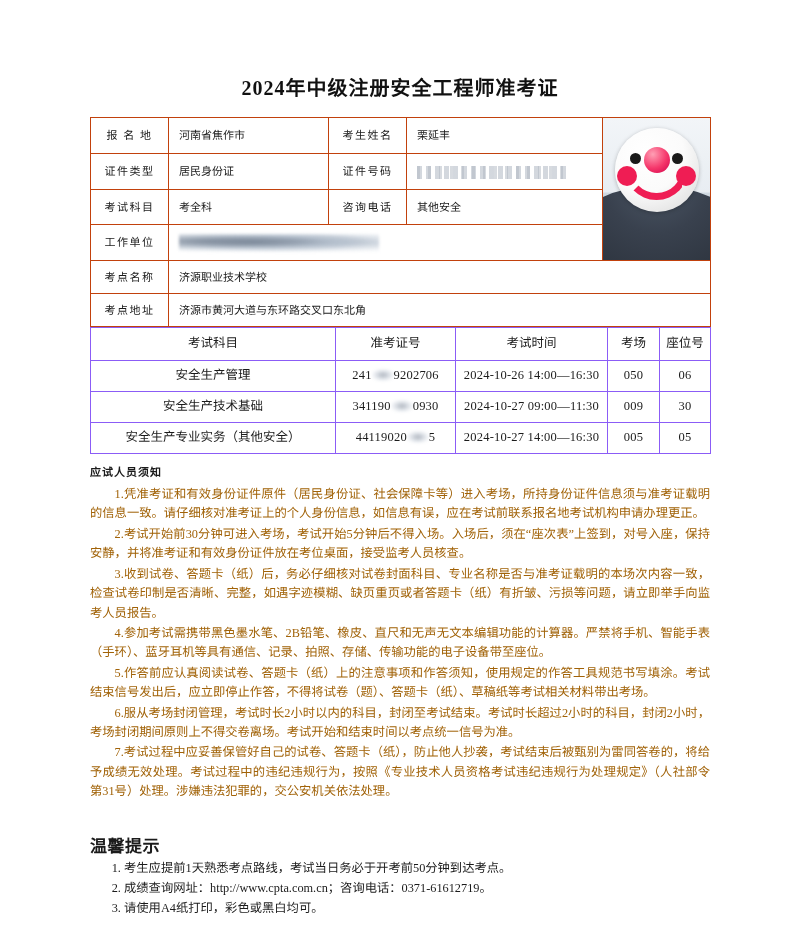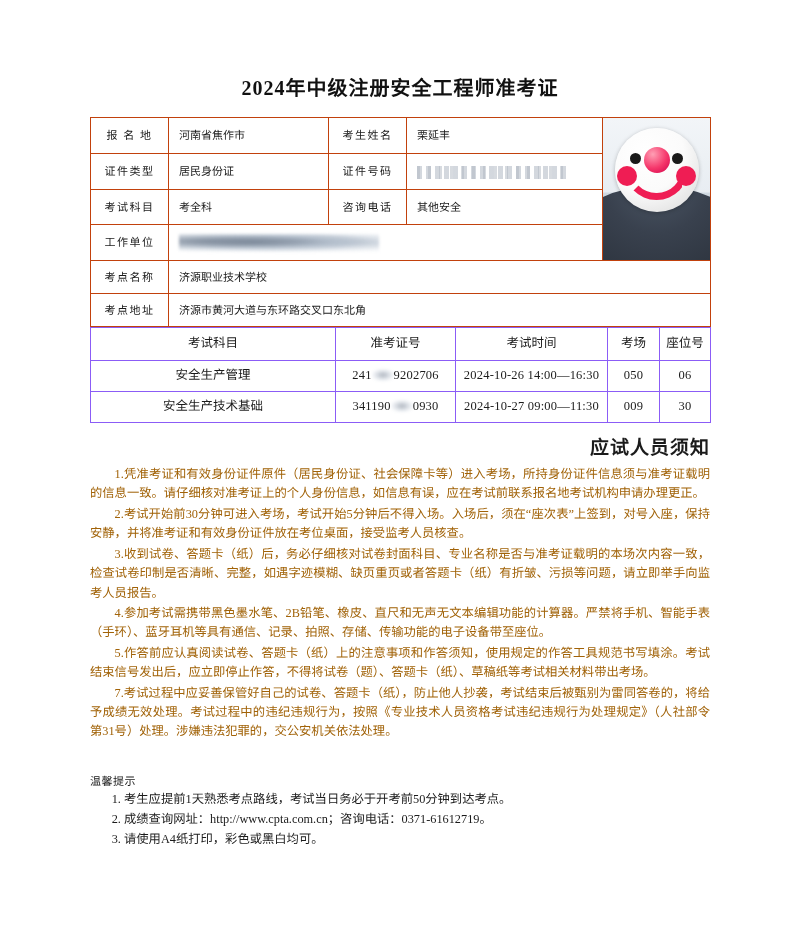--- a/index.html
+++ b/index.html
@@ -208,22 +208,22 @@
   .col-time     { width: 152px; }
   .col-room     { width: 52px; }
   .col-seat     { width: 51px; }
   .mono-num {
     font-family: "Liberation Serif", "DejaVu Serif", serif;
     letter-spacing: 0.2px;
   }
 
   
   .notice-title {
-    text-align: right;
-    font-size: 19px;
+    text-align: left;
+    font-size: 11px;
     font-weight: bold;
     margin: 9px 0 6px 0;
     letter-spacing: 1px;
   }
   .notice-list {
     font-size: 12.3px;
     line-height: 1.58;
     text-align: justify;
     color: #a16207;
   }
@@ -231,22 +231,22 @@
     margin: 0 0 1px 0;
     text-indent: 2em;
   }
 
   
   .tips-wrap {
     margin-top: 30px;
   }
   .tips-title {
     font-family: "DejaVu Sans", "Liberation Sans", sans-serif;
-    font-size: 11px;
-    font-weight: normal;
+    font-size: 17px;
+    font-weight: bold;
     margin-bottom: 2px;
     letter-spacing: 0.5px;
   }
   .tips-list {
     margin: 0;
     padding-left: 34px;
     font-size: 12.3px;
     line-height: 1.62;
   }
   .tips-list li { margin: 0; padding: 0; }
@@ -343,30 +343,38 @@
         <td class="mono-num">050</td>
         <td class="mono-num">06</td>
       </tr>
       <tr>
         <td>安全生产技术基础</td>
         <td class="mono-num"><span>341190</span><span class="redact-inline"></span><span>0930</span></td>
         <td class="mono-num">2024-10-27  09:00—11:30</td>
         <td class="mono-num">009</td>
         <td class="mono-num">30</td>
       </tr>
+      <tr>
+        <td>安全生产专业实务（其他安全）</td>
+        <td class="mono-num"><span>44119020</span><span class="redact-inline"></span><span>5</span></td>
+        <td class="mono-num">2024-10-27  14:00—16:30</td>
+        <td class="mono-num">005</td>
+        <td class="mono-num">05</td>
+      </tr>
     </tbody>
   </table>
 
   <div class="notice-title">应试人员须知</div>
   <div class="notice-list">
     <p>1.凭准考证和有效身份证件原件（居民身份证、社会保障卡等）进入考场，所持身份证件信息须与准考证载明的信息一致。请仔细核对准考证上的个人身份信息，如信息有误，应在考试前联系报名地考试机构申请办理更正。</p>
     <p>2.考试开始前30分钟可进入考场，考试开始5分钟后不得入场。入场后，须在“座次表”上签到，对号入座，保持安静，并将准考证和有效身份证件放在考位桌面，接受监考人员核查。</p>
     <p>3.收到试卷、答题卡（纸）后，务必仔细核对试卷封面科目、专业名称是否与准考证载明的本场次内容一致，检查试卷印制是否清晰、完整，如遇字迹模糊、缺页重页或者答题卡（纸）有折皱、污损等问题，请立即举手向监考人员报告。</p>
     <p>4.参加考试需携带黑色墨水笔、2B铅笔、橡皮、直尺和无声无文本编辑功能的计算器。严禁将手机、智能手表（手环）、蓝牙耳机等具有通信、记录、拍照、存储、传输功能的电子设备带至座位。</p>
     <p>5.作答前应认真阅读试卷、答题卡（纸）上的注意事项和作答须知，使用规定的作答工具规范书写填涂。考试结束信号发出后，应立即停止作答，不得将试卷（题）、答题卡（纸）、草稿纸等考试相关材料带出考场。</p>
+    <p>6.服从考场封闭管理，考试时长2小时以内的科目，封闭至考试结束。考试时长超过2小时的科目，封闭2小时，考场封闭期间原则上不得交卷离场。考试开始和结束时间以考点统一信号为准。</p>
     <p>7.考试过程中应妥善保管好自己的试卷、答题卡（纸），防止他人抄袭，考试结束后被甄别为雷同答卷的，将给予成绩无效处理。考试过程中的违纪违规行为，按照《专业技术人员资格考试违纪违规行为处理规定》（人社部令第31号）处理。涉嫌违法犯罪的，交公安机关依法处理。</p>
   </div>
 
   <div class="tips-wrap">
     <div class="tips-title">温馨提示</div>
     <ol class="tips-list">
       <li>考生应提前1天熟悉考点路线，考试当日务必于开考前50分钟到达考点。</li>
       <li>成绩查询网址：http://www.cpta.com.cn；咨询电话：0371-61612719。</li>
       <li>请使用A4纸打印，彩色或黑白均可。</li>
     </ol>

